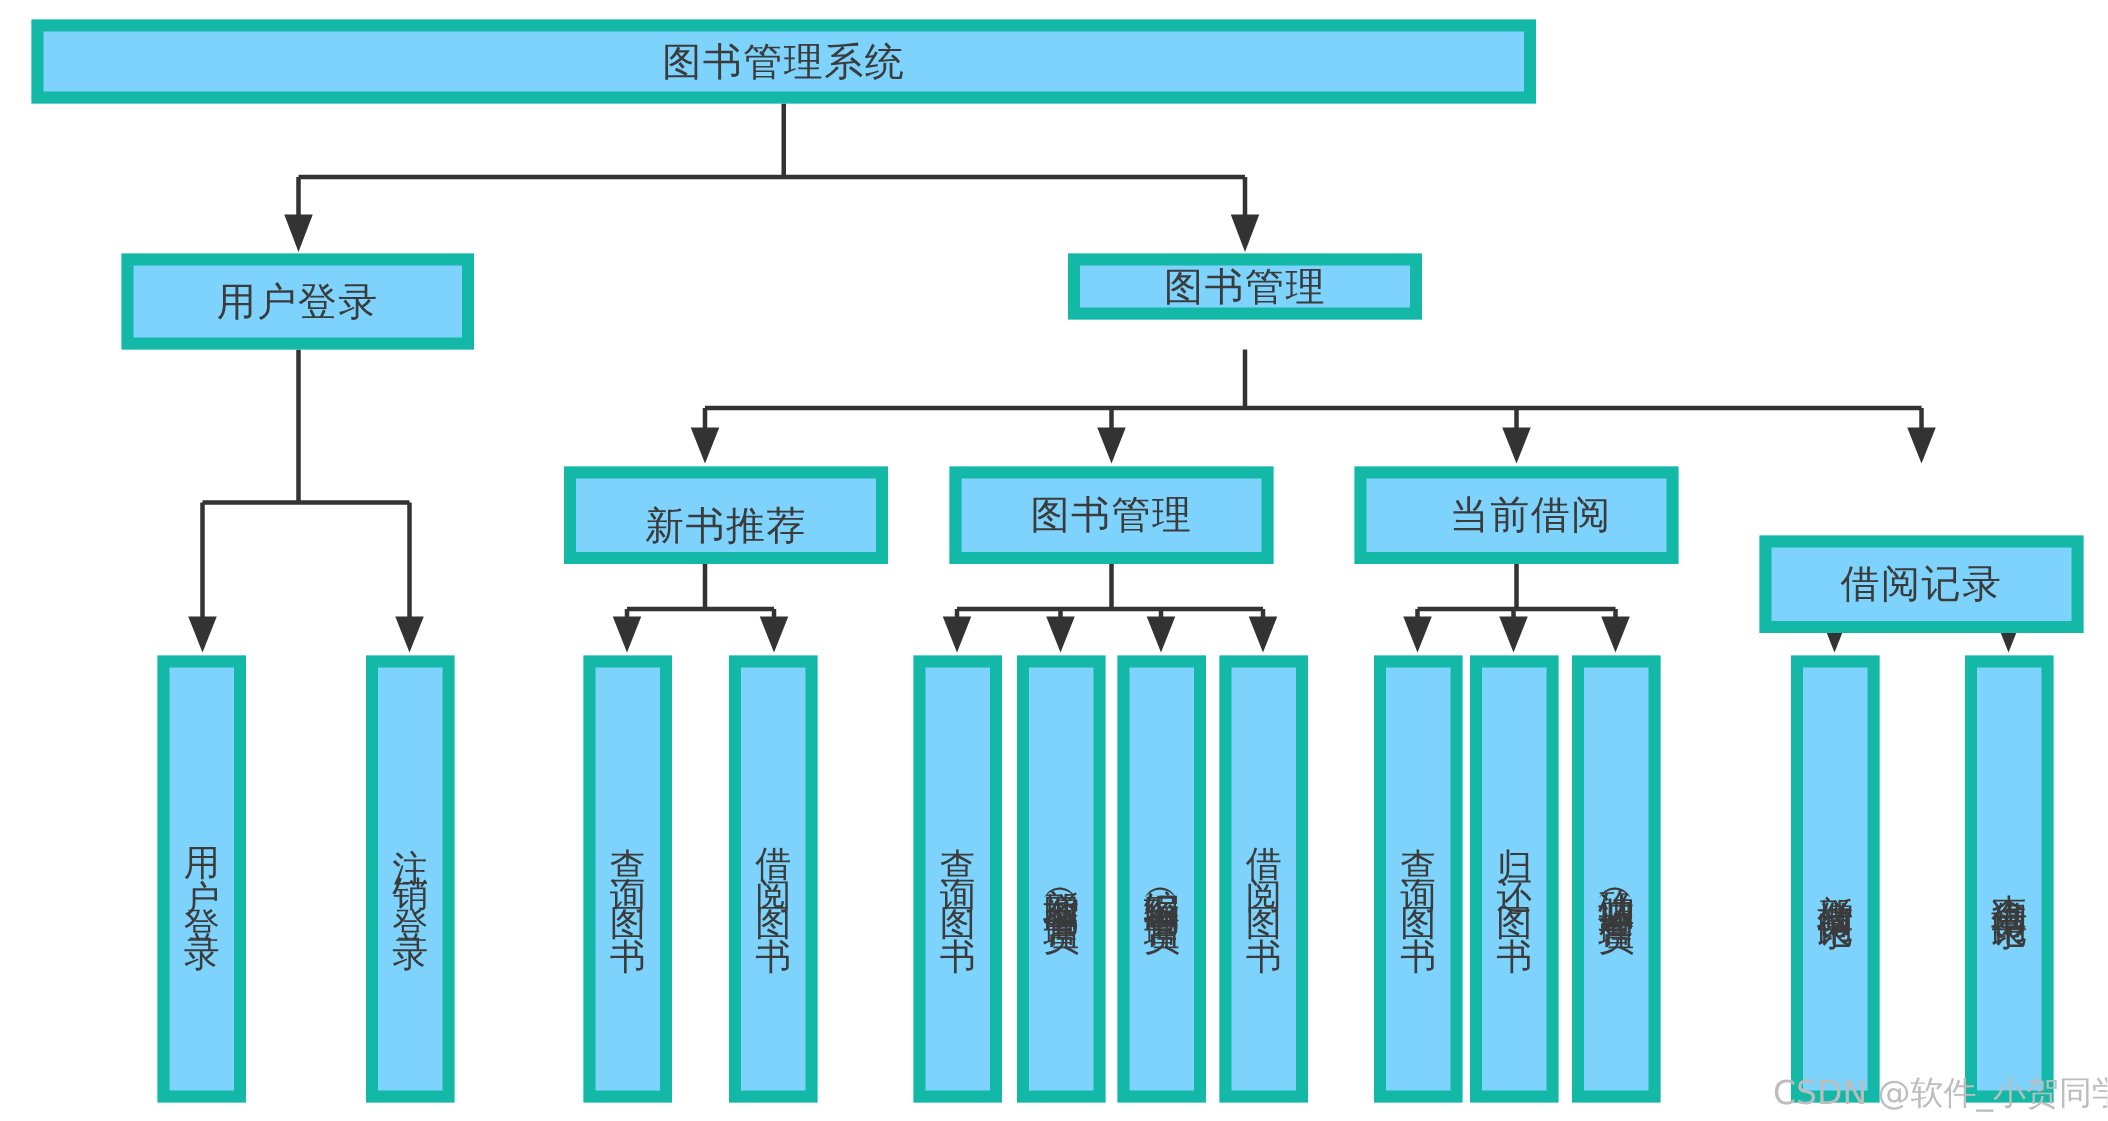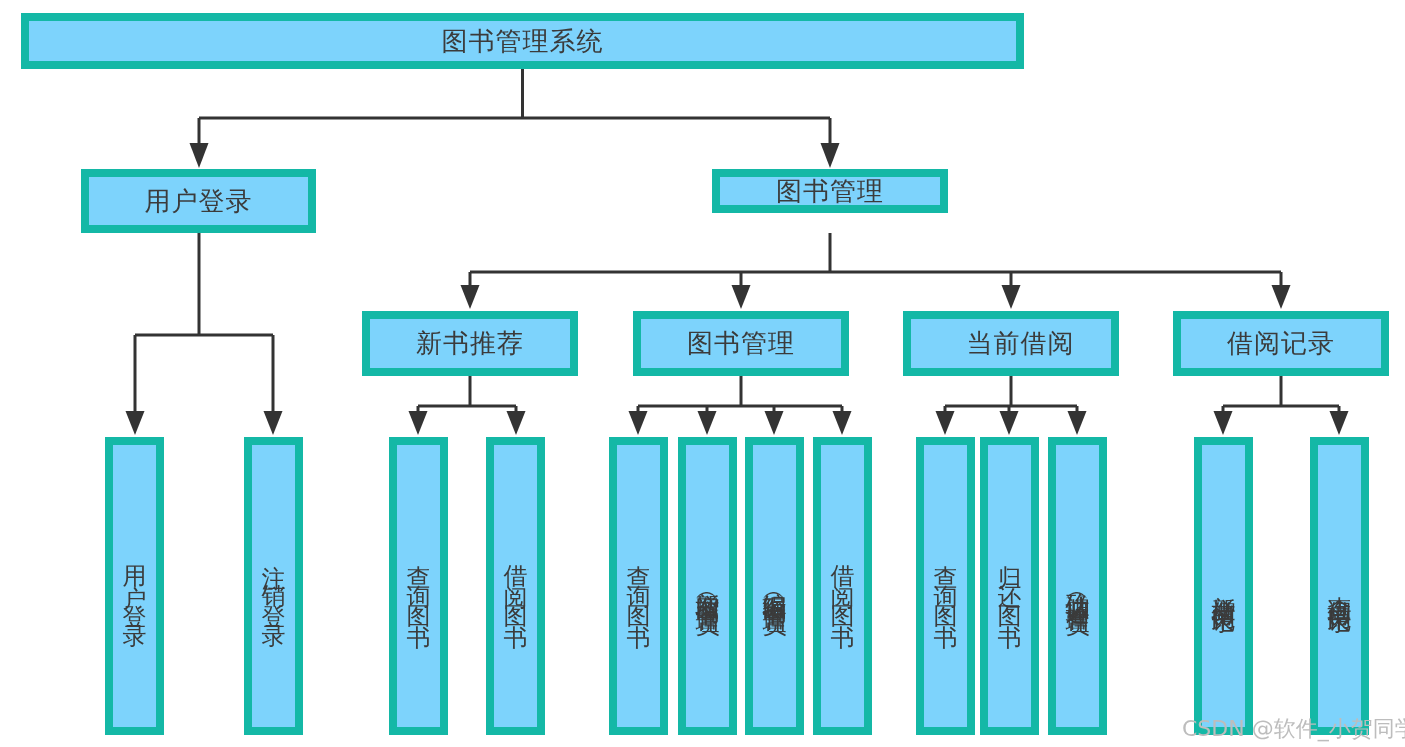--- a/index.html
+++ b/index.html
@@ -33,24 +33,24 @@
   }
   .hlabel {
     font-size: 26px;
     letter-spacing: 1px;
     white-space: nowrap;
   }
   .root  { left: 21px;  top: 13px;  width: 1003px; height: 56px; }
   .lvl2a { left: 81px;  top: 169px; width: 235px;  height: 64px; }
   .lvl2b { left: 712px; top: 169px; width: 236px;  height: 44px; }
   .lvl3  { top: 311px;  width: 216px; height: 65px; }
-  .l3-0 { left: 362px; }
+  .l3-0 { left: 376px; align-items: flex-end; }
   .l3-1 { left: 633px; }
   .l3-2 { left: 903px; padding-left: 19px; }
-  .l3-3 { left: 1173px; }
+  .l3-3 { left: 1173px; margin-top: 46px; }
   .leaf {
     top: 437px;
     width: 59px;
     height: 298px;
     overflow: hidden;
   }
   .vlabel {
     writing-mode: vertical-rl;
     text-orientation: mixed;
     font-size: 24px;

